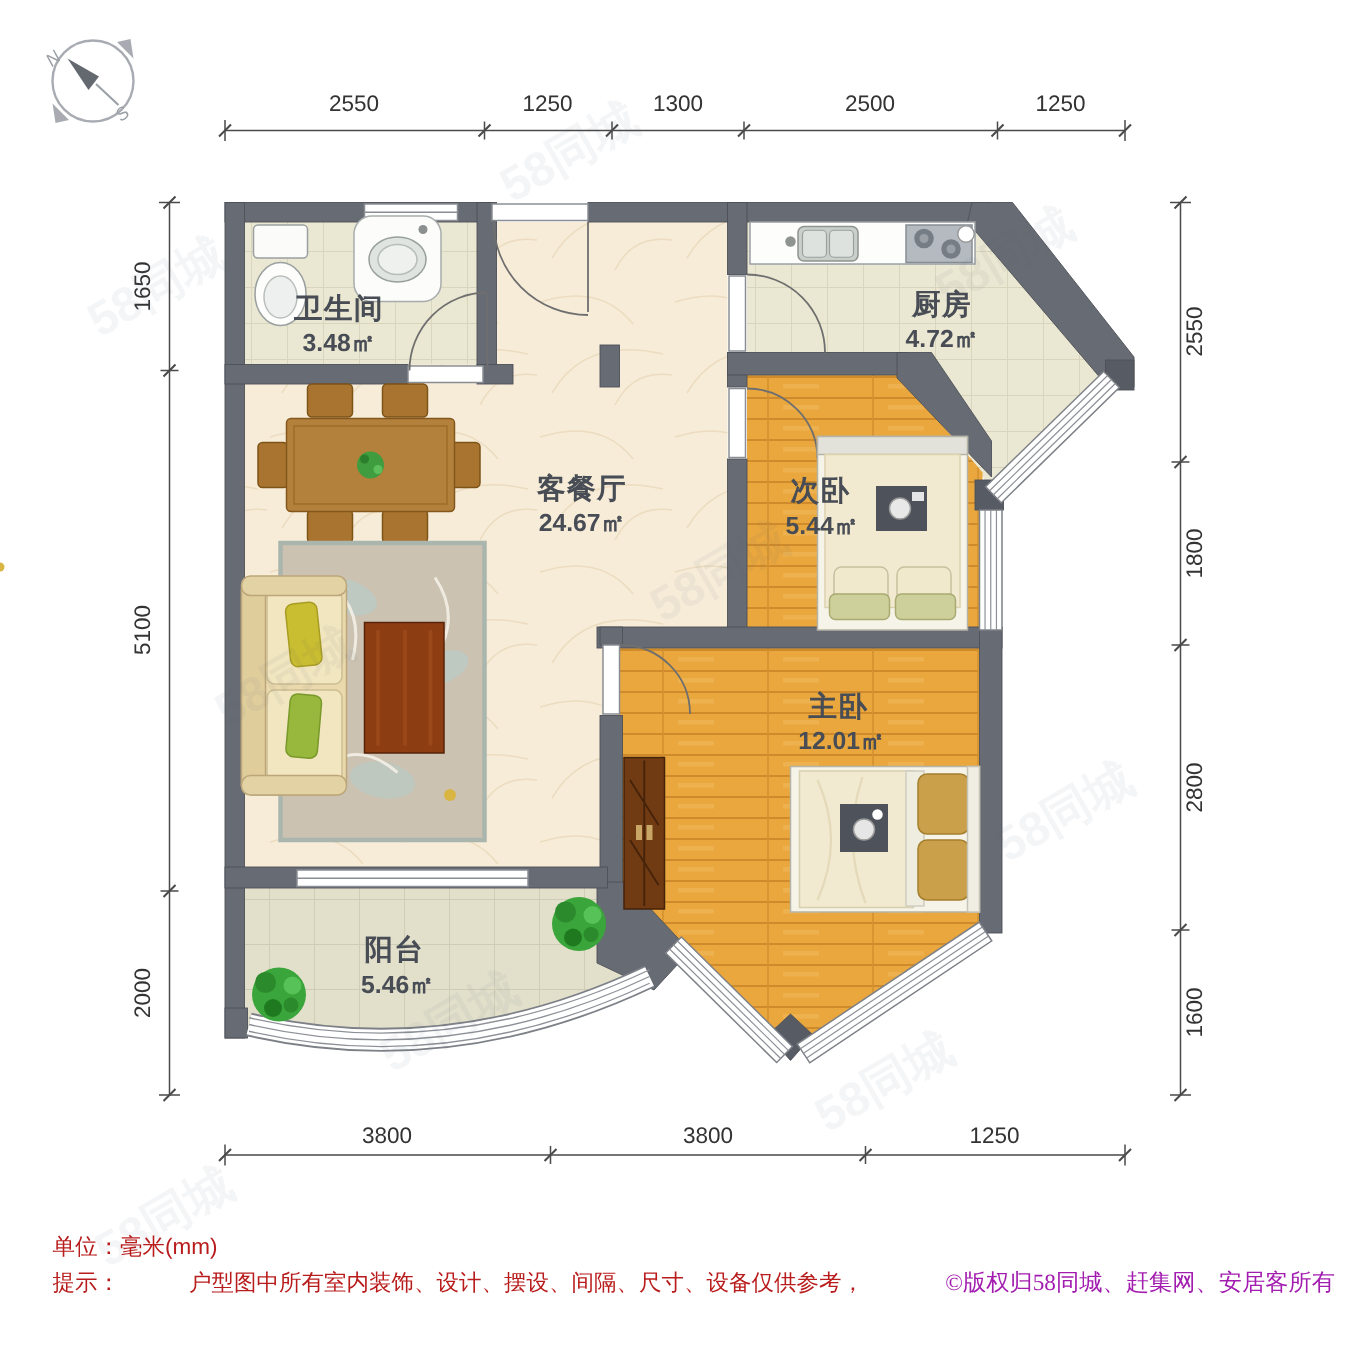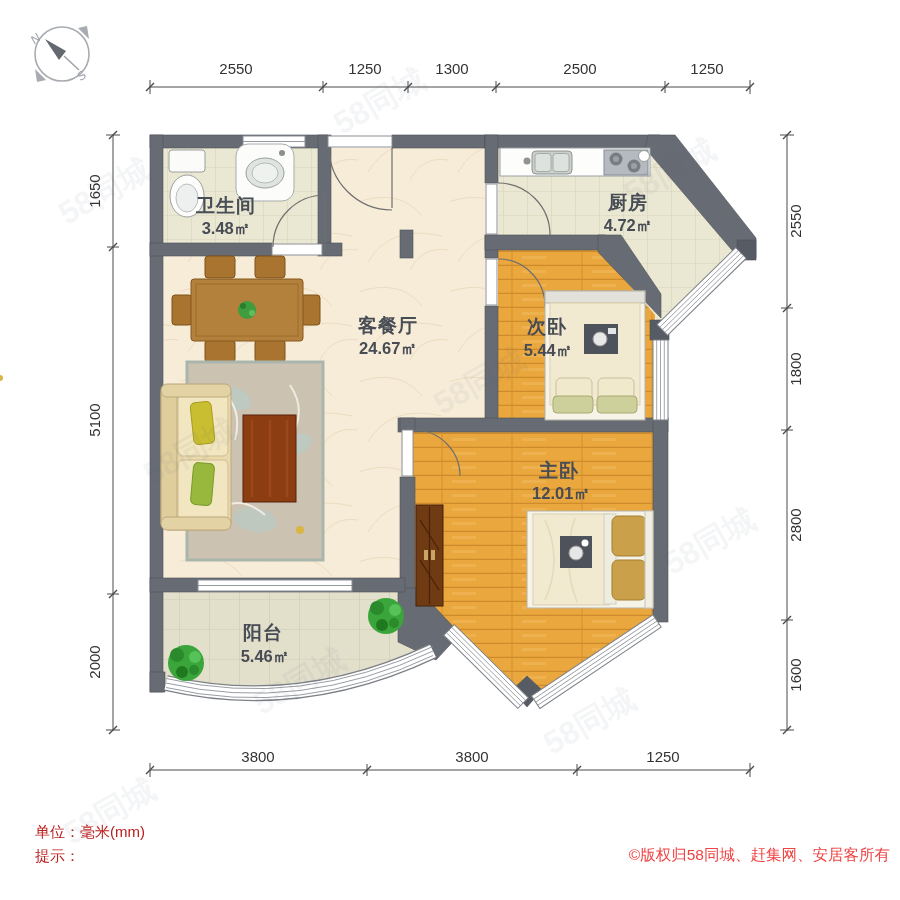--- a/index.html
+++ b/index.html
@@ -9,22 +9,22 @@
   text{font-family:"Liberation Sans",sans-serif;}
   .room-label{font-size:19px;font-weight:bold;fill:#474c55;letter-spacing:1px;}
   .room-area{font-size:16.5px;font-weight:bold;fill:#474c55;}
   .dim-text{font-size:15px;fill:#333;}
   .compass-letter{font-size:12px;fill:#9ba0a6;font-style:italic;}
   .wm{position:absolute;font-size:32px;font-weight:bold;color:#5a6478;opacity:0.06;
       transform:rotate(-30deg);pointer-events:none;white-space:nowrap;z-index:5;}
   .footer{position:absolute;left:35px;top:820px;font-size:15px;color:#b91c1c;
           line-height:1.6;z-index:6;}
   .tip-row{display:flex;gap:46px;}
-  .copyright{position:absolute;right:10px;top:845px;font-size:15.5px;color:#ef4444;
-             font-family:Liberation Sans, sans-serif;z-index:6;}
+  .copyright{position:absolute;right:10px;top:845px;font-size:15.5px;color:#a21caf;
+             font-family:Liberation Serif, serif;z-index:6;}
 </style>
 </head>
 <body>
 
 <div id="stage">
 
   <svg id="plan-svg" width="900" height="900" viewBox="0 0 900 900">
     <defs>
       <pattern id="tile" width="24" height="24" patternUnits="userSpaceOnUse">
         <rect width="24" height="24" fill="#eae7d2"></rect>
@@ -331,19 +331,19 @@
   <div class="wm" style="left:540px;top:700px">58同城</div>
   <div class="wm" style="left:60px;top:790px">58同城</div>
 
   <div class="footer">
     <div>
       <span>单位：</span><span>毫米(mm)</span>
     </div>
     <div class="tip-row">
       <span>提示：</span>
       <span>
-        <br>
+        <span>户型图中所有室内装饰、设计、摆设、间隔、尺寸、设备仅供参考，</span><br>
       </span>
     </div>
   </div>
   <div class="copyright">©版权归58同城、赶集网、安居客所有</div>
 
 </div>
 
 </body></html>

